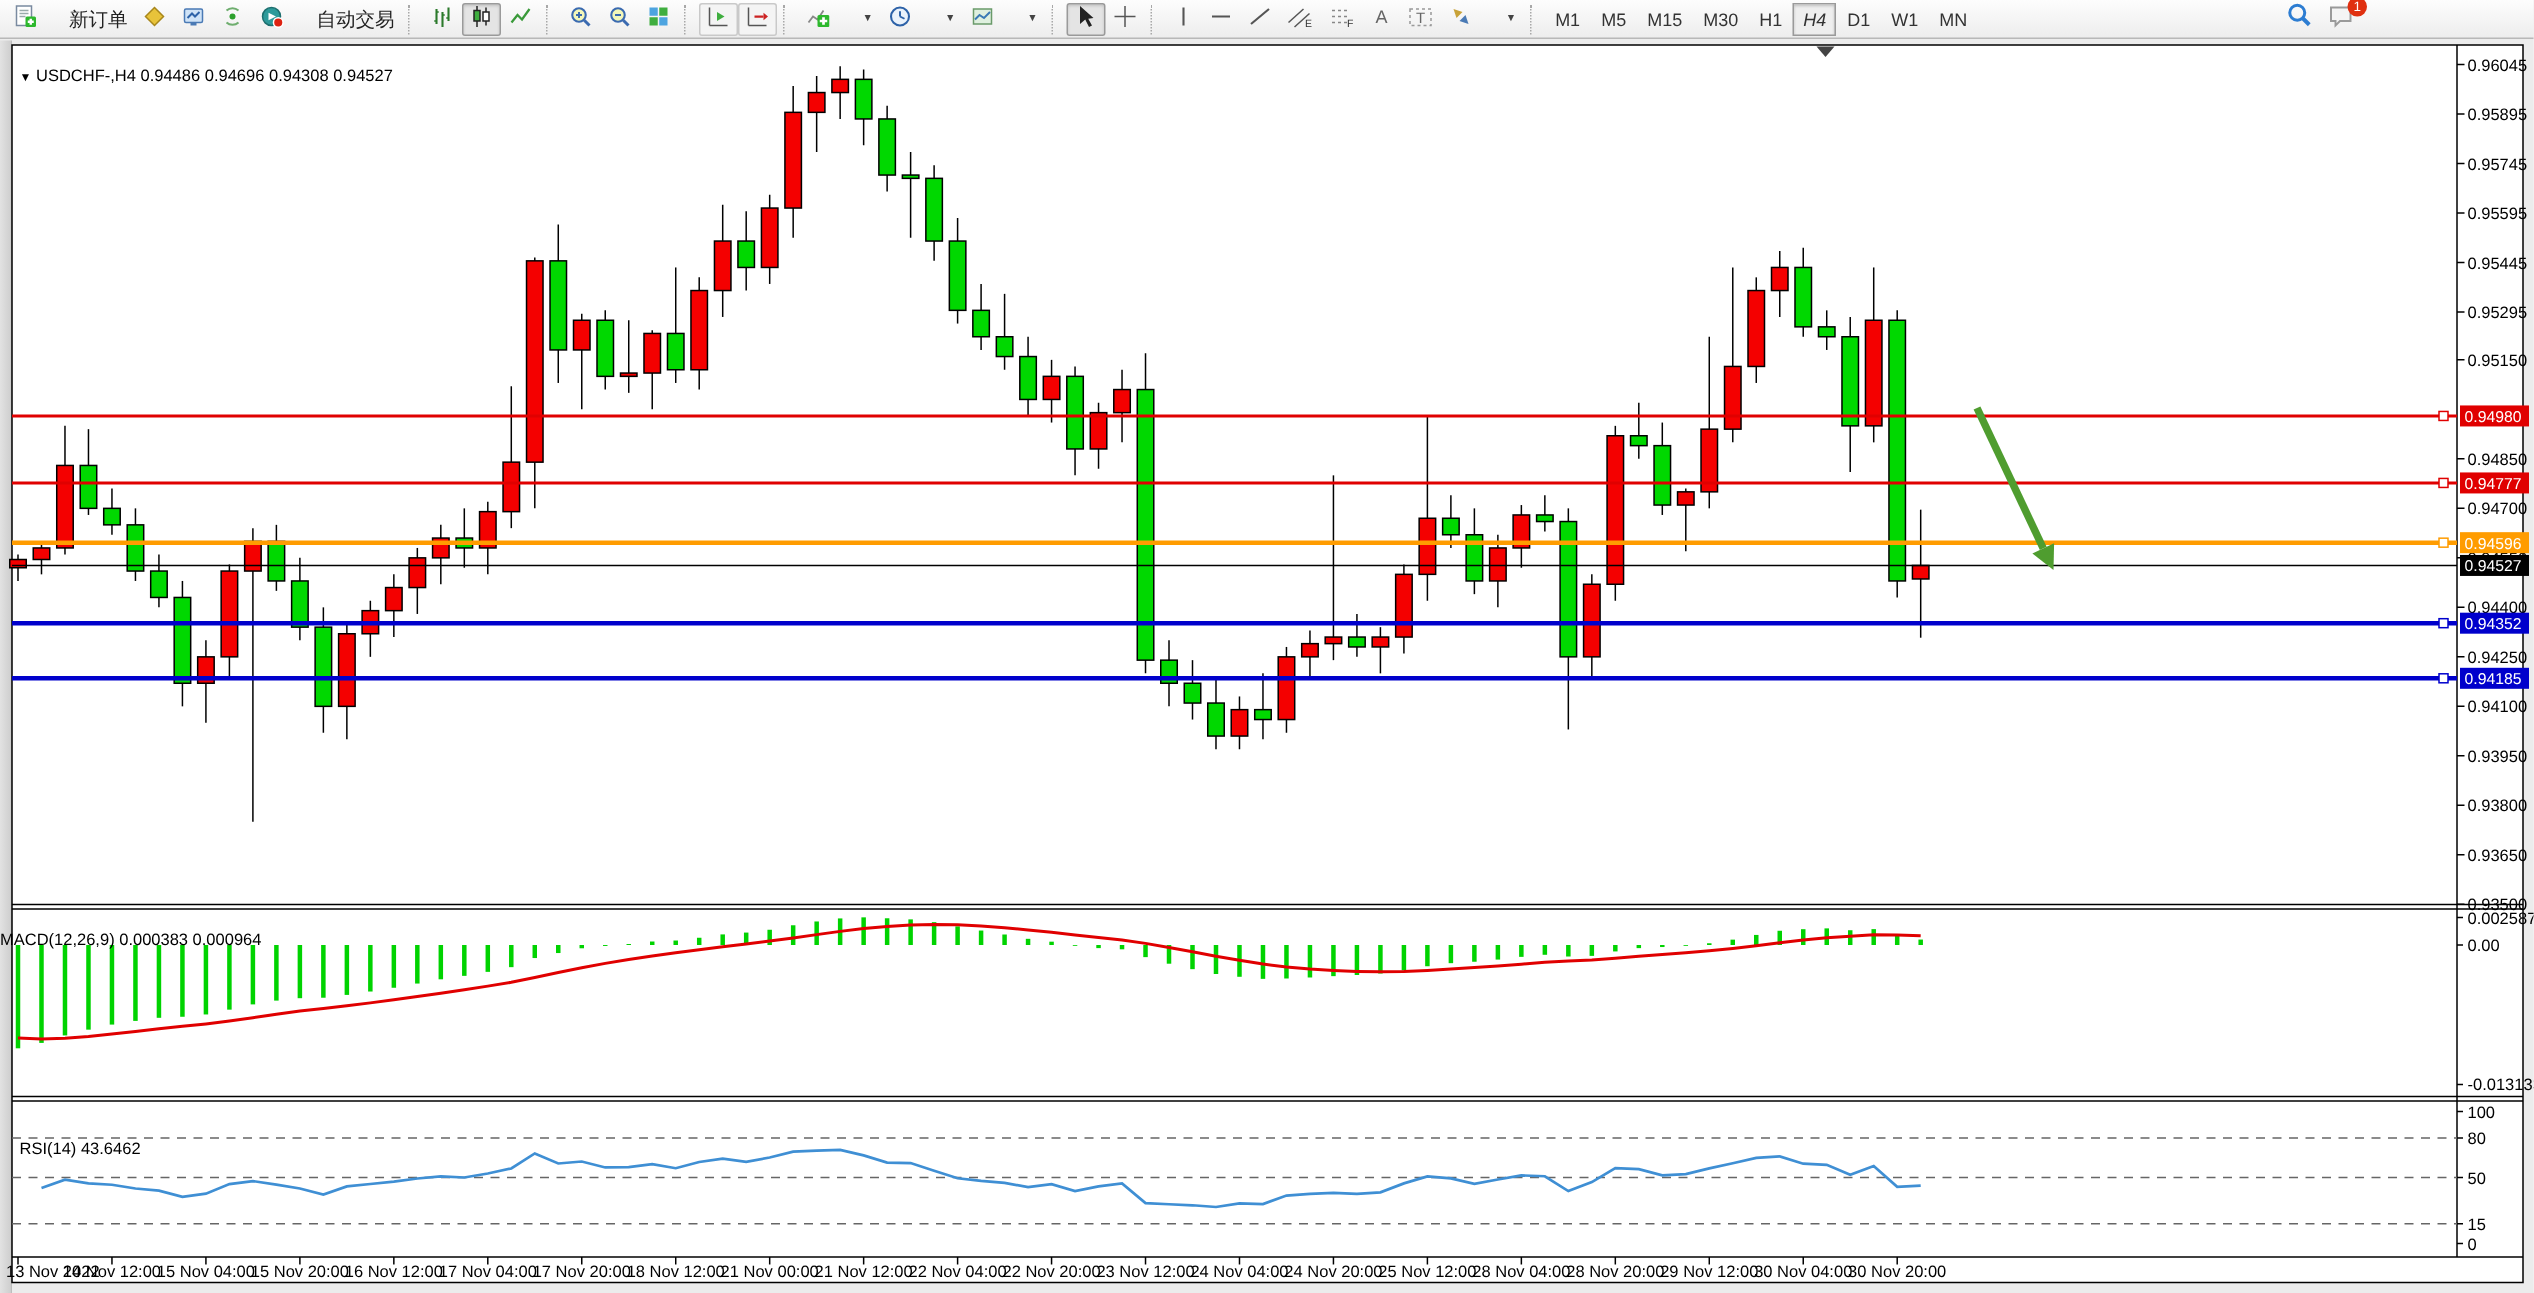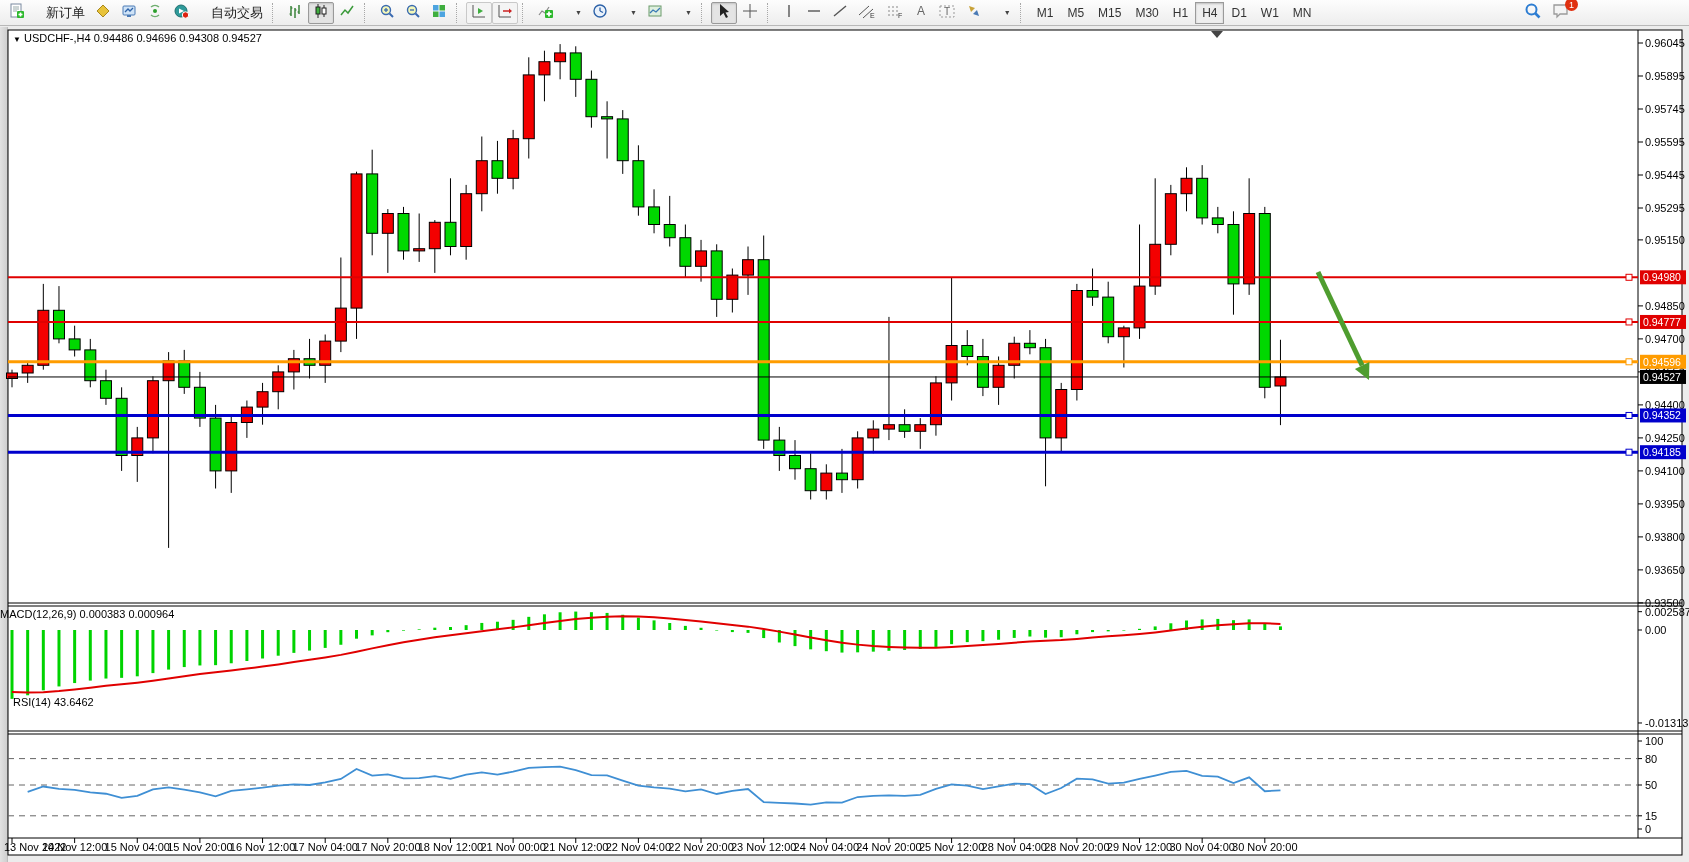--- a/index.html
+++ b/index.html
@@ -9,28 +9,28 @@
   .toolbar { position:absolute; left:0; top:0; width:1689px; height:26px;
     background:linear-gradient(#fdfdfd,#ededed); border-bottom:1px solid #b8b8b8;
     display:flex; align-items:center; padding-left:4px; }
   .tbtn { height:22px; min-width:24px; display:flex; align-items:center; justify-content:center;
     gap:21px; padding:0 4px; border:1px solid transparent; border-radius:2px; font-size:13px; color:#222; }
   .tbtn.active { border:1px solid #9a9a9a; background:#e4e4e4; box-shadow:inset 0 1px 2px rgba(0,0,0,.15); }
   .tbtn.lite { border:1px solid #c9c9c9; background:#f4f4f4; }
   .sep { width:7px; height:20px; border-left:1px dotted #a8a8a8; margin:0 3px 0 4px; }
   .caret { font-size:7px; color:#444; margin-left:1px; }
   .tf { font-size:12px; color:#333; padding:0 6px; height:22px; display:flex; align-items:center; border:1px solid transparent; }
-  .tf.active { border:1px solid #9a9a9a; background:#eee; box-shadow:inset 0 1px 2px rgba(0,0,0,.2); }
+  .tf.active { border:1px solid #9a9a9a; background:#eee; box-shadow:inset 0 1px 2px rgba(0,0,0,.2);font-style:italic; }
   .right-tools { margin-left:auto; padding-right:118px; display:flex; align-items:center; gap:10px; }
   .badge { position:absolute; top:-4px; right:-7px; background:#e03010; color:#fff; font-size:9px;
     width:13px; height:13px; border-radius:50%; display:flex; align-items:center; justify-content:center; }
   
   .left-edge { position:absolute; left:0; top:27px; width:8px; height:835px;
     background:linear-gradient(90deg,#e2e2e2,#cfcfcf); border-right:1px solid #bdbdbd; }
-  .overlay-label { position:absolute; font-size:11px; color:#000; z-index:5; pointer-events:none; white-space:nowrap; }
+  .overlay-label { position:absolute; font-size:11px; color:#000; z-index:5; pointer-events:none; white-space:nowrap;margin-top:13px; }
   svg text { font-family:"Liberation Sans", sans-serif; }
 </style>
 </head>
 <body>
 
 <div class="toolbar">
   <div class="tbtn">
     <span>
       <svg width="16" height="16">
           <rect x="2" y="1" width="10" height="13" fill="#fff" stroke="#7a8aa0"></rect>
@@ -637,13 +637,13 @@
     <line x1="1318" y1="272" x2="1362.1678991134747" y2="365.53202165206415" stroke="#4f9d2f" stroke-width="5"></line>
     <polygon points="1369,380 1354.9339099395067,368.9480720953268 1369.4018882874427,362.1159712088015" fill="#4f9d2f"></polygon>
   </svg>
 
 <div class="overlay-label" style="left:13px; top:32px">
   <span style="font-size:8px">▼</span>
   <span>USDCHF-,H4</span>
   <span>0.94486 0.94696 0.94308 0.94527</span>
 </div>
 <div class="overlay-label" style="left:0; top:608px">MACD(12,26,9) 0.000383 0.000964</div>
-<div class="overlay-label" style="left:13px; top:696px">RSI(14) 43.6462</div>
+<div class="overlay-label" style="left:13px; top:747px">RSI(14) 43.6462</div>
 
 </body></html>

